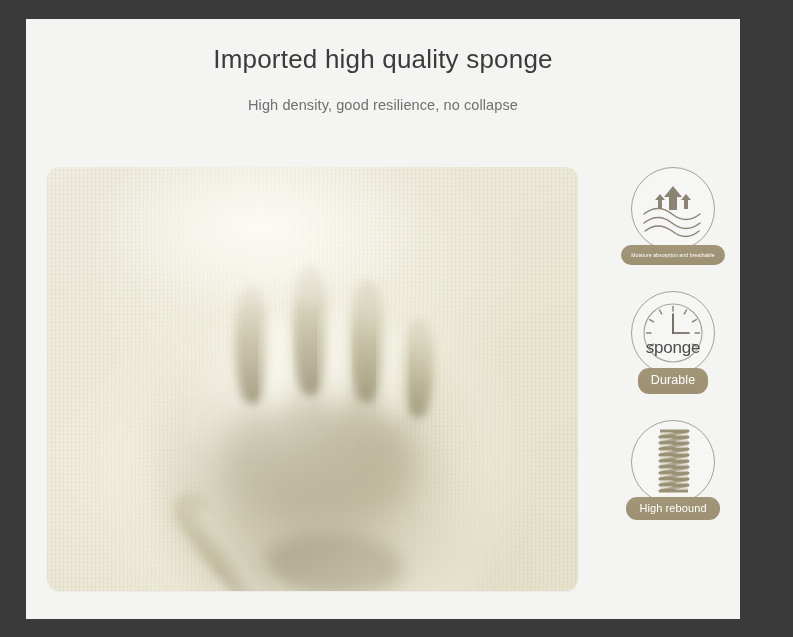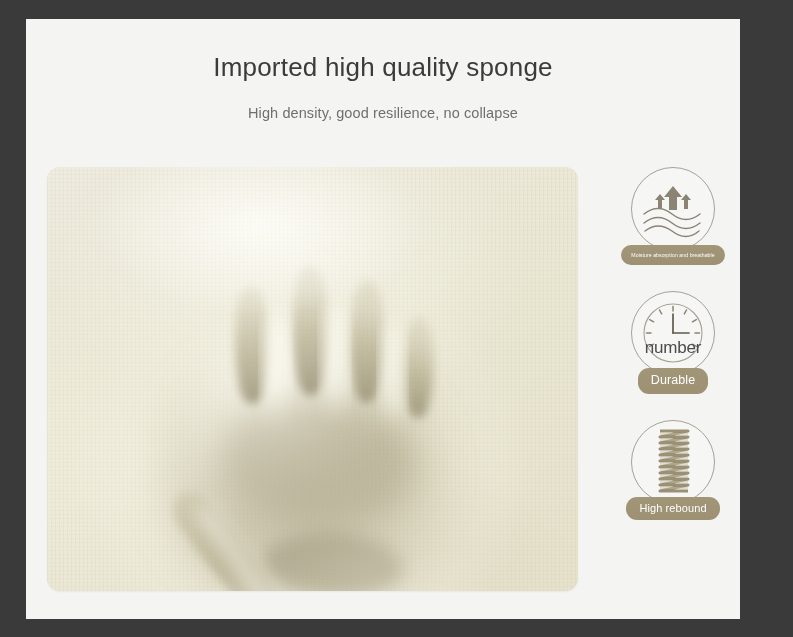--- a/index.html
+++ b/index.html
@@ -36,21 +36,21 @@
   
   .header {
     position: absolute;
     left: 0;
     top: 0;
     width: 714px;
     text-align: center;
   }
   .title {
     margin: 0;
-    padding-top: 33px;
+    padding-top: 25px;
     font-size: 26px;
     font-weight: 400;
     letter-spacing: 0.2px;
     color: #3b3b3b;
     line-height: 1.2;
   }
   .subtitle {
     margin: 0;
     padding-top: 22px;
     font-size: 14.5px;
@@ -270,21 +270,21 @@
               <line x1="27.5" y1="18" x2="29.7" y2="21.9"></line>
               <line x1="17.7" y1="27.6" x2="21.6" y2="29.8"></line>
               <line x1="14.5" y1="41" x2="19" y2="41"></line>
               <line x1="17.7" y1="54.4" x2="21.6" y2="52.2"></line>
             </g>
             <g stroke="#5f5a4f" stroke-width="1.7" stroke-linecap="round">
               <line x1="41" y1="41" x2="41" y2="22"></line>
               <line x1="41" y1="41" x2="57" y2="41"></line>
             </g>
           </svg>
-          <div class="clock-word">number</div>
+          <div class="clock-word">sponge</div>
         </div>
         <div class="badge mid">Durable</div>
       </div>
 
       <div class="feature">
         <div class="circle">
           <svg width="82" height="82" viewBox="0 0 82 82">
             <g stroke="#9a9076" stroke-width="3" fill="none" stroke-linejoin="round">
               <path d="M28 10 L56 10 L28 16 L56 16 L28 22 L56 22 L28 28 L56 28
                        L28 34 L56 34 L28 40 L56 40 L28 46 L56 46 L28 52 L56 52

